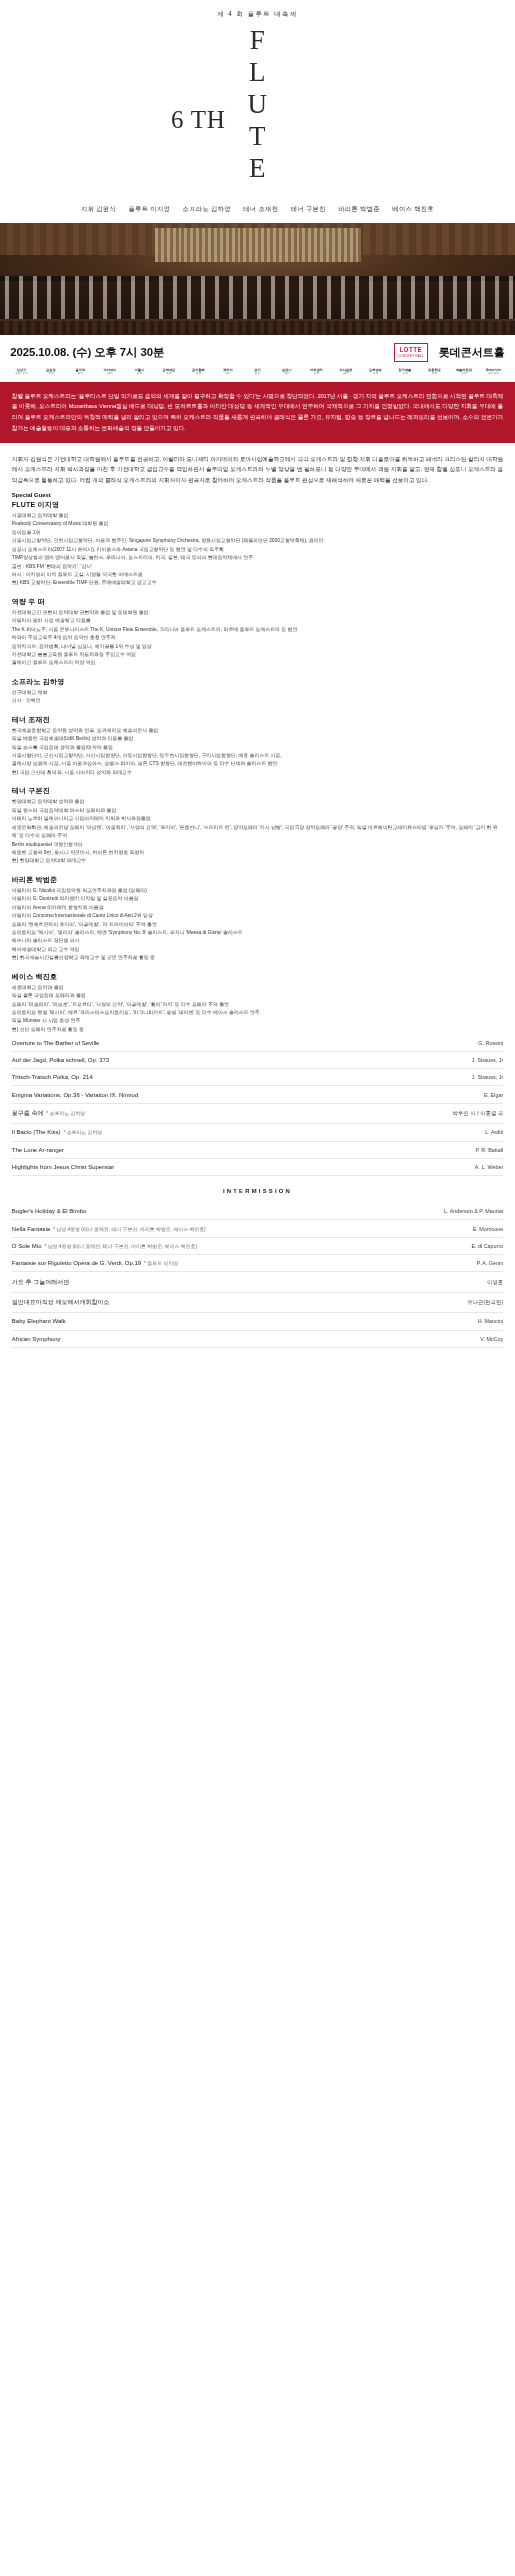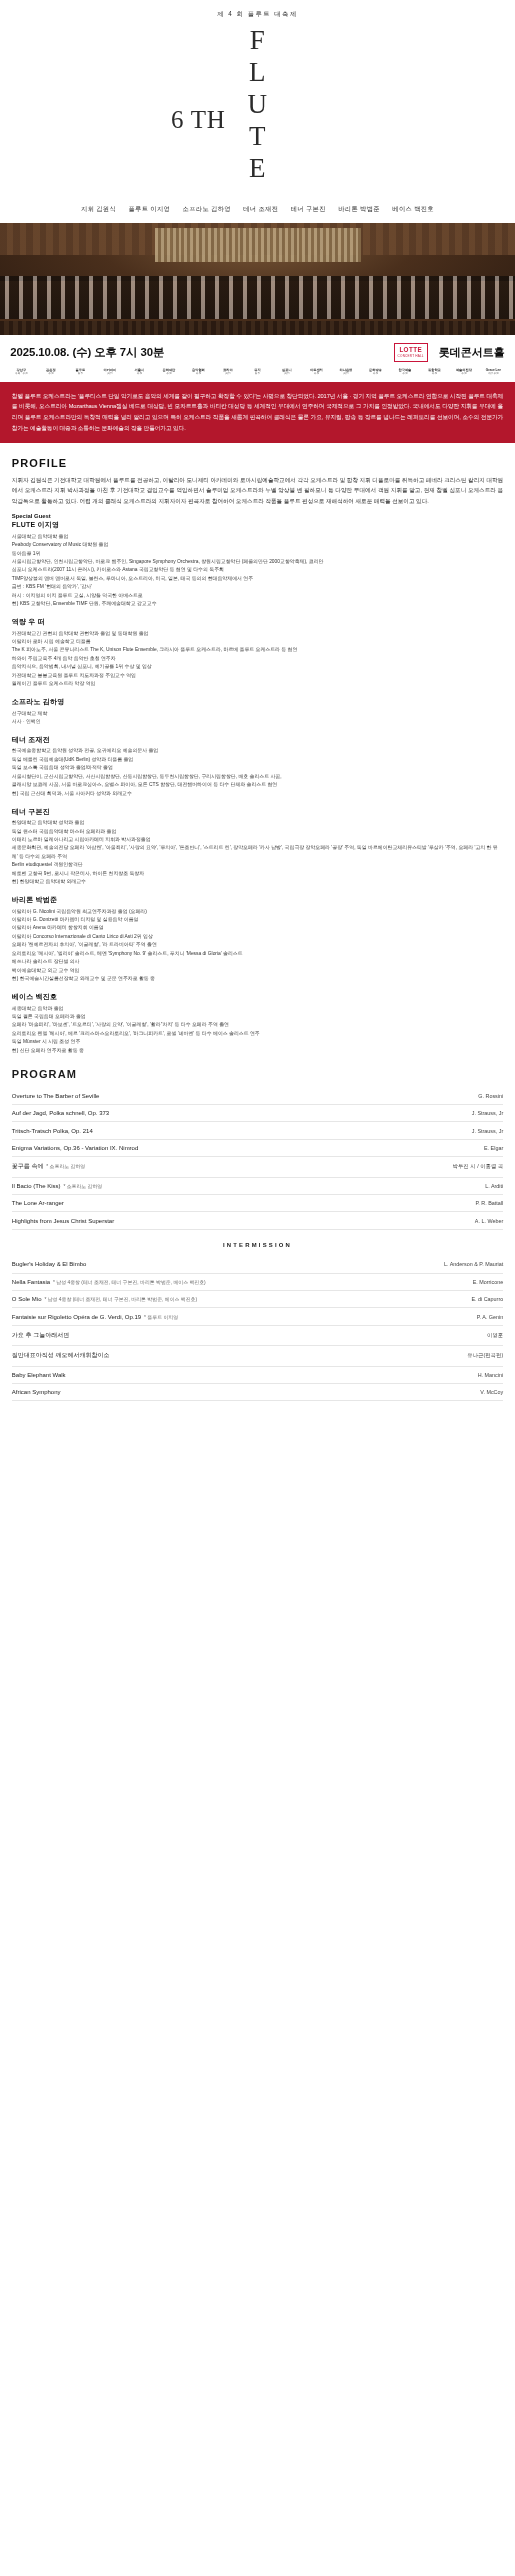--- a/index.html
+++ b/index.html
@@ -275,21 +275,20 @@
     <div class="sponsor"><b>문화방송</b><span>후원</span></div>
     <div class="sponsor"><b>한국예술</b><span>후원</span></div>
     <div class="sponsor"><b>종합학교</b><span>후원</span></div>
     <div class="sponsor"><b>예술의전당</b><span>후원</span></div>
     <div class="sponsor"><b>Grace Lee</b><span>개인후원</span></div>
   </div>
 
   <div class="redbody">참벨 플루트 오케스트라는 '플루티스트 단일 악기로도 음악의 세계를 같이 펼구하고 확장할 수 있다'는 사명으로 창단되었다. 2017년 서울 · 경기 지역 플루트 오케스트라 연합으로 시작된 플루트 대축제를 비롯해, 오스트리아 Mozarthaus Vienna쳄실 베드로 대상담, 빈 모차르트홀과 바티칸 대성당 등 세계적인 무대에서 연주하며 국제적으로 그 가치를 인정받았다. 국내에서도 다양한 지휘를 무대에 올리며 플루트 오케스트라만의 독창적 매력을 널리 알리고 있으며 특히 오케스트라 작품을 새롭게 편곡하여 클래식은 물론 가요, 뮤지컬, 팝송 등 장르를 넘나드는 레퍼토리를 선보이며, 소수의 전문가가 참가는 예술활동이 대중과 소통하는 문화예술의 장을 만들어가고 있다.</div>
 
   <div class="content">
-    <h2 class="section">PROFILE</h2>
     <div class="para">지휘자 김원식은 기전대학교 대학원에서 플루트를 전공하고, 이탈리아 도니제티 아카데미와 로마시립예술학교에서 각각 오케스트라 및 합창 지휘 디플로마를 취득하고 페네라 크리스틴 칼리지 대학원에서 오케스트라 지휘 박사과정을 마친 후 기전대학교 겸임교수를 역임하면서 솔루미엄 오케스트라와 누벨 앙상블 벤 필하모니 등 다양한 무대에서 객원 지휘를 맡고, 현재 참벨 심포니 오케스트라 음악감독으로 활동하고 있다. 어렵 개의 클래식 오케스트라의 지휘자이자 편곡자로 참여하여 오케스트라 작품을 플루트 편성으로 재해석하여 새로운 매력을 선보이고 있다.</div>
 
     <div class="blockhead">Special Guest</div>
     <div class="namehead" style="margin-top:1.5px">FLUTE 이지영</div>
     <div class="lines">
       <div>서울대학교 음악대학 졸업</div>
       <div>Peabody Conservatory of Music 대학원 졸업</div>
       <div>동아음콩 1위</div>
       <div>서울시립교향악단, 인천시립교향악단, 바로크 챔주인, Singapore Symphony Orchestra, 창원시립교향악단 (페올의만단 2000교향악축제), 코리안</div>
       <div>심포니 오케스트라(2007 11시 온러시), 카이로스와 Astana 국립교향악단 등 협연 및 다수의 독주회</div>
@@ -353,21 +352,20 @@
     <div class="namehead">베이스 백진호</div>
     <div class="lines">
       <div>세종대학교 음악과 졸업</div>
       <div>독일 쾰른 국립음대 오페라과 졸업</div>
       <div>오페라 '마술피리', '마보센', '트오르디', '사랑의 묘약', '이굴레항', '활라''차지' 등 다수 오페라 주역 출연</div>
       <div>오리토리오 쩬멜 '메시아', 베르 '크리스마스오라토리오', '마그니피카트', 로셀 '네바엔' 등 다수 베이스 솔리스트 연주</div>
       <div>독일 Münster 시 시립 조성 연주</div>
       <div>현) 신단 오페라 연주자로 활동 중</div>
     </div>
 
-    <div class="program-head">PROGRAM</div>
 
     <div class="prow">
       <div class="left"><span>Overture to The Barber of Seville</span><span class="sub"></span></div>
       <div class="right">G. Rossini</div>
     </div>
     <div class="prow">
       <div class="left"><span>Auf der Jagd, Polka schnell, Op. 373</span><span class="sub"></span></div>
       <div class="right">J. Strauss, Jr</div>
     </div>
     <div class="prow">

